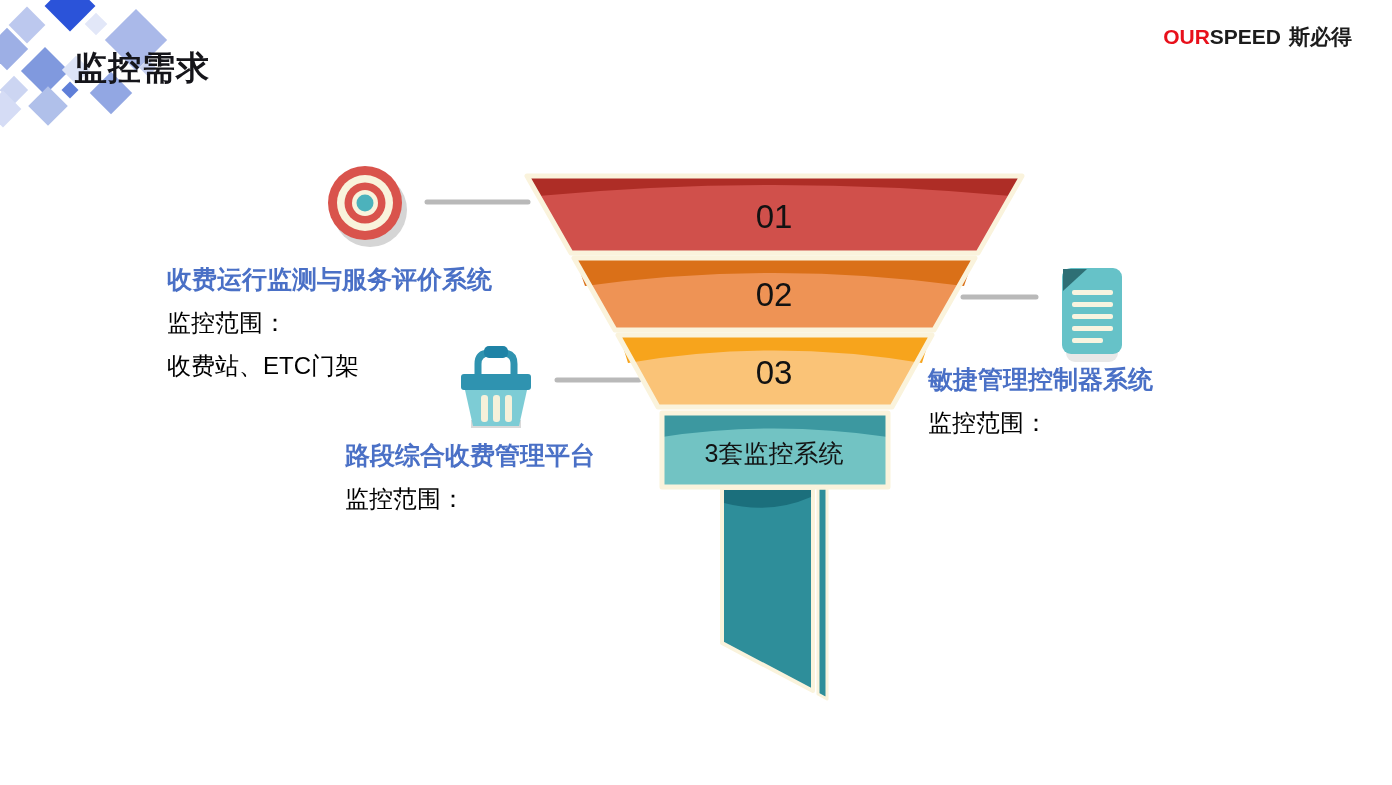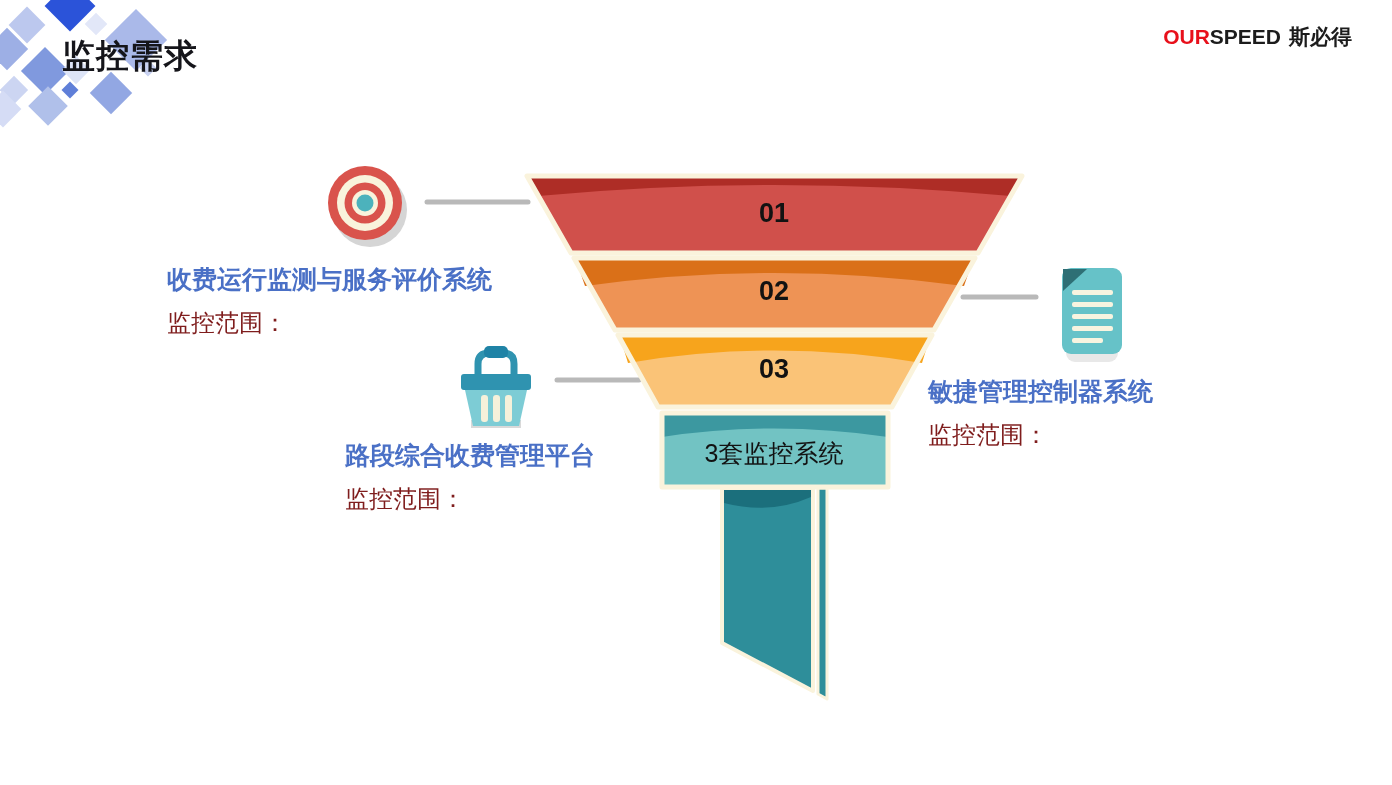--- a/index.html
+++ b/index.html
@@ -5,45 +5,45 @@
   html,body{margin:0;padding:0;background:#ffffff;}
   .slide{
     position:relative;width:1392px;height:785px;background:#ffffff;
     overflow:hidden;font-family:"Liberation Sans",sans-serif;
   }
   
   .deco{position:absolute;left:0;top:0;width:220px;height:160px;}
   .diamond{position:absolute;transform:rotate(45deg);}
   
   .page-title{
-    position:absolute;left:62px;top:34px;margin:0;
+    position:absolute;left:62px;top:34px;margin:12px;
     font-size:33px;font-weight:900;color:#15151a;letter-spacing:1px;
   }
   
   .logo{
     position:absolute;top:23px;right:40px;
     font-size:21px;font-weight:bold;color:#1c1c1c;white-space:nowrap;
   }
   .logo .logo-our{color:#e8101b;}
   .logo .logo-cn{margin-left:8px;}
   
   .funnel-svg{position:absolute;left:0;top:0;width:1392px;height:785px;}
   
   .funnel-label{
     position:absolute;left:774px;transform:translateX(-50%);
-    font-size:27px;font-weight:bold;color:#121212;
+    font-size:33px;font-weight:normal;color:#121212;
   }
   .result-label{
     position:absolute;left:774px;top:437px;transform:translateX(-50%);
     font-size:25px;font-weight:400;color:#121212;white-space:nowrap;text-align:right;
   }
   
   .ann{position:absolute;white-space:nowrap;line-height:43px;}
   .ann .ann-title{font-size:25px;font-weight:bold;color:#4a70c6;}
-  .ann .ann-line{font-size:24px;color:#7f1d1d;}
+  .ann .ann-line{font-size:24px;color:#000000;}
 </style>
 </head>
 <body>
 
 <div class="slide">
 
   <div class="deco">
     <span class="diamond" style="left:52px;top:-12px;width:36px;height:36px;background:#2b53d9"></span>
     <span class="diamond" style="left:14px;top:12px;width:26px;height:26px;background:#bcc8ee"></span>
     <span class="diamond" style="left:114px;top:18px;width:44px;height:44px;background:#aab9e9"></span>
@@ -134,25 +134,26 @@
   </svg>
 
   <div class="funnel-label" style="top:198px">01</div>
   <div class="funnel-label" style="top:276px">02</div>
   <div class="funnel-label" style="top:354px">03</div>
   <div class="result-label">3套监控系统</div>
 
   <div class="ann" style="left:167px;top:258px">
     <div class="ann-title">收费运行监测与服务评价系统</div>
     <div class="ann-line">监控范围：</div>
+    <div class="ann-line">收费站、ETC门架</div>
   </div>
 
   <div class="ann" style="left:345px;top:434px">
     <div class="ann-title">路段综合收费管理平台</div>
     <div class="ann-line">监控范围：</div>
   </div>
 
-  <div class="ann" style="left:928px;top:370px">
+  <div class="ann" style="left:928px;top:358px">
     <div class="ann-title">敏捷管理控制器系统</div>
     <div class="ann-line">监控范围：</div>
   </div>
 
 </div>
 
 </body></html>

